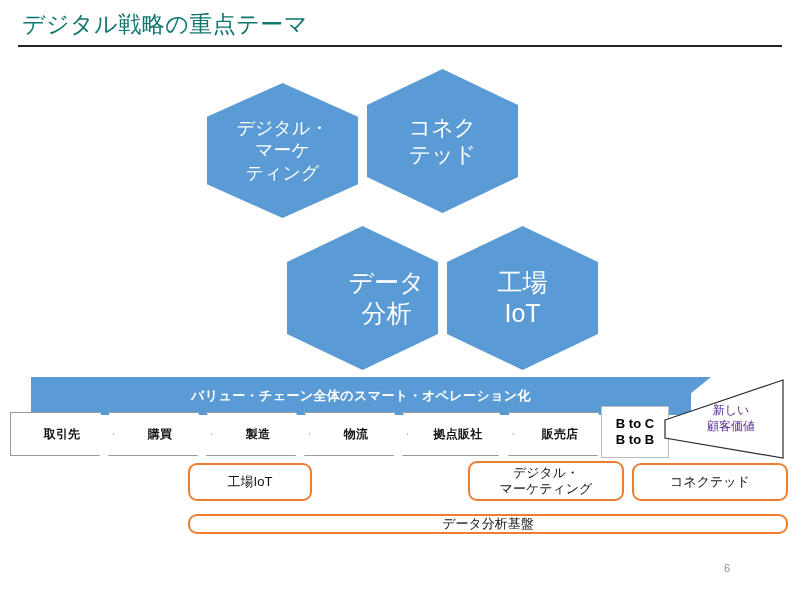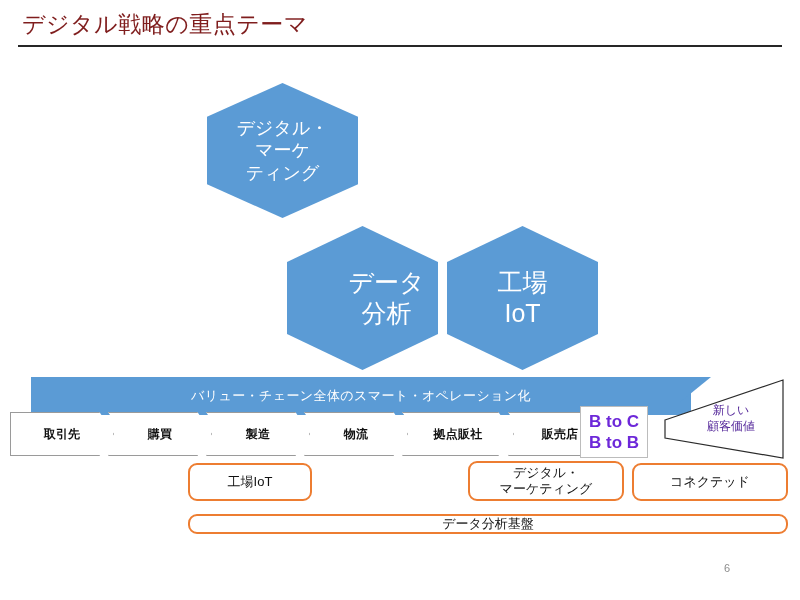--- a/index.html
+++ b/index.html
@@ -25,21 +25,21 @@
   }
 
   
   .slide-title {
     position: absolute;
     left: 22px;
     top: 9px;
     font-size: 23px;
     line-height: 30px;
     letter-spacing: 0.5px;
-    color: #7f1d1d;
+    color: #0f766e;
     white-space: nowrap;
   }
   .title-rule {
     position: absolute;
     left: 18px;
     top: 45px;
     width: 764px;
     height: 0;
     border-top: 2px solid #262626;
   }
@@ -77,21 +77,21 @@
   
   .vc-banner {
     position: absolute;
     left: 31px;
     top: 377px;
     width: 660px;
     height: 38px;
     background: #5B9BD5;
     color: #ffffff;
     font-size: 13px;
-    font-weight: normal;
+    font-weight: bold;
     display: flex;
     align-items: center;
     justify-content: center;
     letter-spacing: 0.4px;
   }
   .vc-banner-arrow {
     position: absolute;
     left: 679px;
     top: 377px;
     width: 32px;
@@ -127,34 +127,34 @@
   #chev-0 { left: 10px;  width: 104px; }
   #chev-1 { left: 108px; width: 104px; }
   #chev-2 { left: 206px; width: 104px; }
   #chev-3 { left: 304px; width: 104px; }
   #chev-4 { left: 402px; width: 112px; }
   #chev-5 { left: 508px; width: 104px; }
 
   
   .btc-box {
     position: absolute;
-    left: 580px;
+    left: 601px;
     top: 406px;
     width: 68px;
     height: 52px;
     background: #ffffff;
     border: 1px solid #bcbcbc;
     box-sizing: border-box;
     display: flex;
     flex-direction: column;
     align-items: center;
     justify-content: center;
-    font-size: 17px;
+    font-size: 13px;
     font-weight: bold;
-    color: #6d28d9;
+    color: #000000;
     line-height: 1.25;
     white-space: pre-line;
     text-align: center;
   }
 
   
   .value-trap {
     position: absolute;
     left: 663px;
     top: 378px;
@@ -215,20 +215,24 @@
 
 <div id="slide">
 
   <div class="slide-title">デジタル戦略の重点テーマ</div>
   <div class="title-rule"></div>
 
   <div class="hex" id="hex-dm">
     <span class="hex-label">デジタル・
 マーケ
 ティング</span>
+  </div>
+  <div class="hex" id="hex-con">
+    <span class="hex-label">コネク
+テッド</span>
   </div>
   <div class="hex" id="hex-data">
     <span class="hex-label">データ
 分析</span>
   </div>
   <div class="hex" id="hex-iot">
     <span class="hex-label">工場
 IoT</span>
   </div>
 

